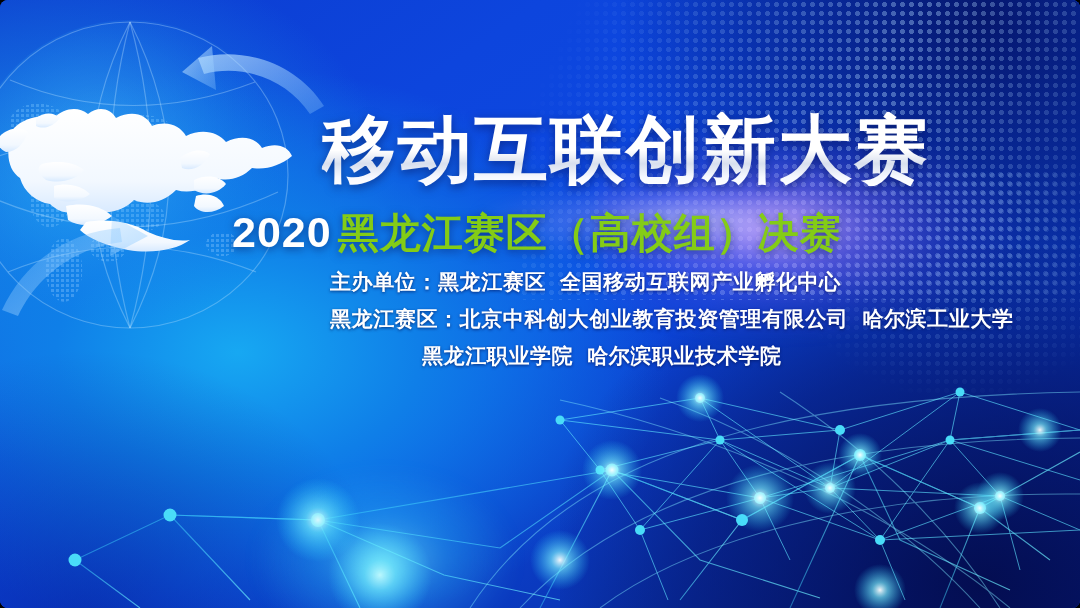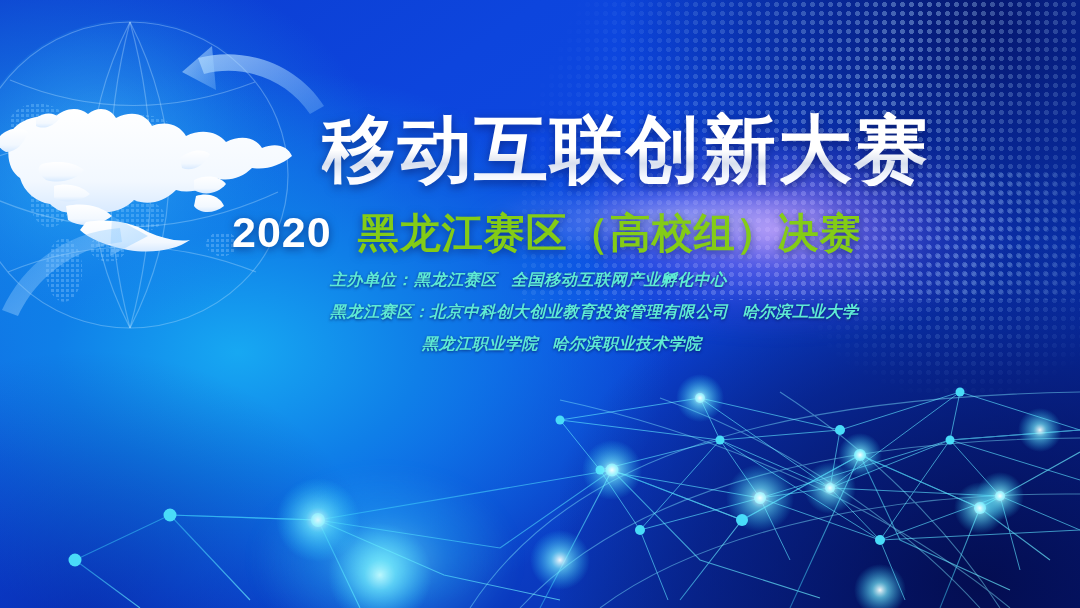--- a/index.html
+++ b/index.html
@@ -3,20 +3,21 @@
 <meta charset="utf-8">
 <style>
   html,body{margin:0;padding:0;background:#000;}
   body{font-family:"Liberation Sans","DejaVu Sans",sans-serif;}
 
   #poster{
     position:relative;
     width:1080px;height:608px;
     overflow:hidden;
     background:#0b3fd6;
+    border-radius:8px;
   }
 
   
   .bg-base{
     position:absolute;inset:0;
     background:
       radial-gradient(ellipse 700px 460px at 22% 58%, #17a8f2 0%, #0f7fe8 26%, rgba(15,101,232,0) 62%),
       radial-gradient(ellipse 560px 430px at 6% 34%, #1a8fe8 0%, rgba(20,110,230,0) 60%),
       linear-gradient(145deg,#0c3ccf 0%, #0d45dd 28%, #0c49e2 52%, #0a37b8 74%, #061f84 100%);
   }
@@ -115,49 +116,48 @@
     -webkit-background-clip:text;background-clip:text;
     color:transparent;
     -webkit-text-fill-color:transparent;
     text-shadow:0 0 1px rgba(255,255,255,.2);
     filter:drop-shadow(0 3px 5px rgba(5,20,90,.55));
     white-space:nowrap;
   }
 
   .sub-line{
     position:absolute;left:232px;top:206px;
-    display:flex;align-items:baseline;gap:26px;
+    display:flex;align-items:baseline;gap:6px;
     white-space:nowrap;
   }
   .sub-year{
     font-size:43px;font-weight:700;color:#ffffff;
     font-family:"Liberation Sans",sans-serif;
     letter-spacing:1px;
     filter:drop-shadow(0 2px 4px rgba(5,25,95,.6));
   }
   .sub-text{
     font-size:41px;font-weight:700;color:#84cc16;
     font-family:"DejaVu Sans","Liberation Sans",sans-serif;
     letter-spacing:1px;
     filter:drop-shadow(0 2px 4px rgba(5,25,95,.6));
   }
 
   .org-block{position:absolute;left:330px;top:272px;}
   .org-row{
     display:flex;
-    font-size:16px;
+    font-size:21px;
     line-height:1;
-    color:#5eead4;
+    color:#ffffff;
     font-family:"DejaVu Sans","Liberation Sans",sans-serif;
     font-weight:700;
     margin-bottom:16px;
     letter-spacing:.6px;
     text-shadow:0 1px 3px rgba(4,20,90,.75);
     white-space:nowrap;
-    font-style:italic;
   }
   .org-row.indent{padding-left:92px;}
   .org-label{min-width:84px;}
   .org-val{}
   .org-gap{display:inline-block;width:14px;}
 </style>
 </head>
 <body>
 
 <div id="poster">

